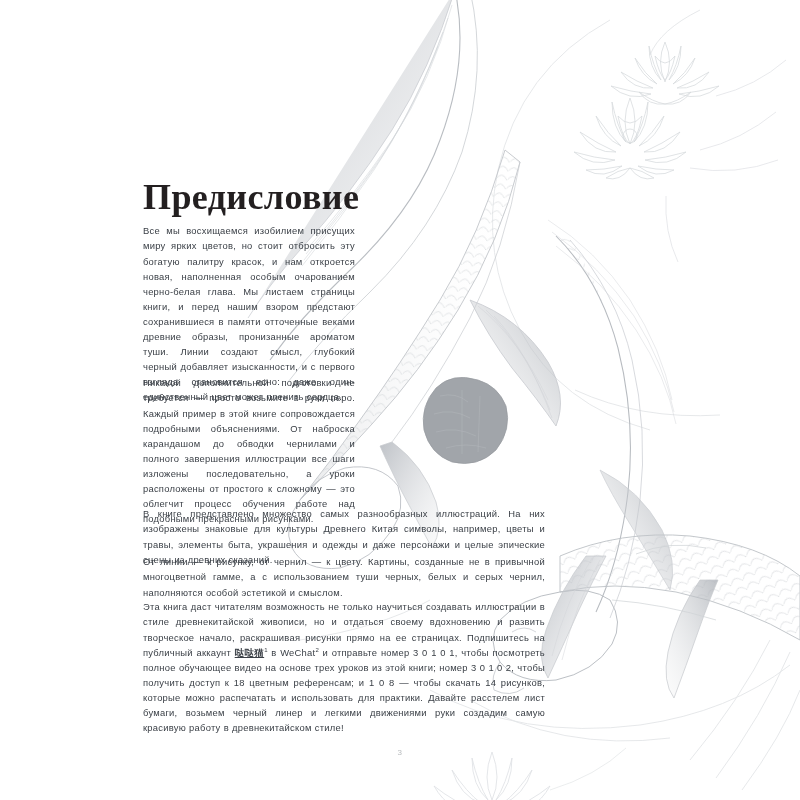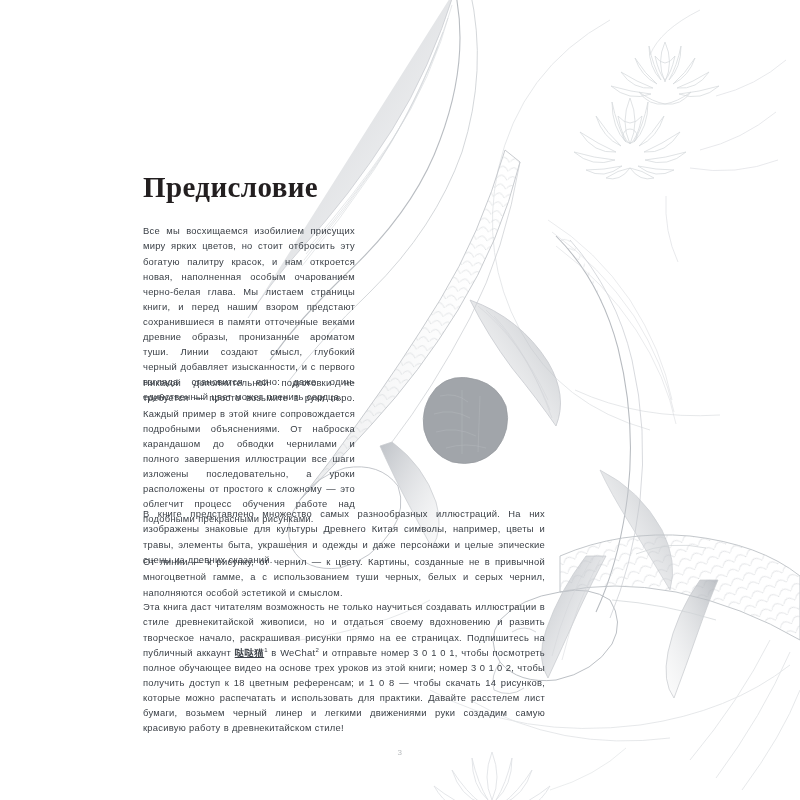--- a/index.html
+++ b/index.html
@@ -33,21 +33,21 @@
     left: 0;
     width: 800px;
     height: 800px;
   }
 
   #page-title {
     position: absolute;
     left: 143px;
     top: 152px;
     font-family: "Liberation Serif", serif;
-    font-size: 29px;
+    font-size: 36px;
     letter-spacing: 0.4px;
     color: #231f20;
     white-space: nowrap;
   }
 
   .para {
     position: absolute;
     color: #3b4047;
     font-size: 9.4px;
     line-height: 15.1px;

